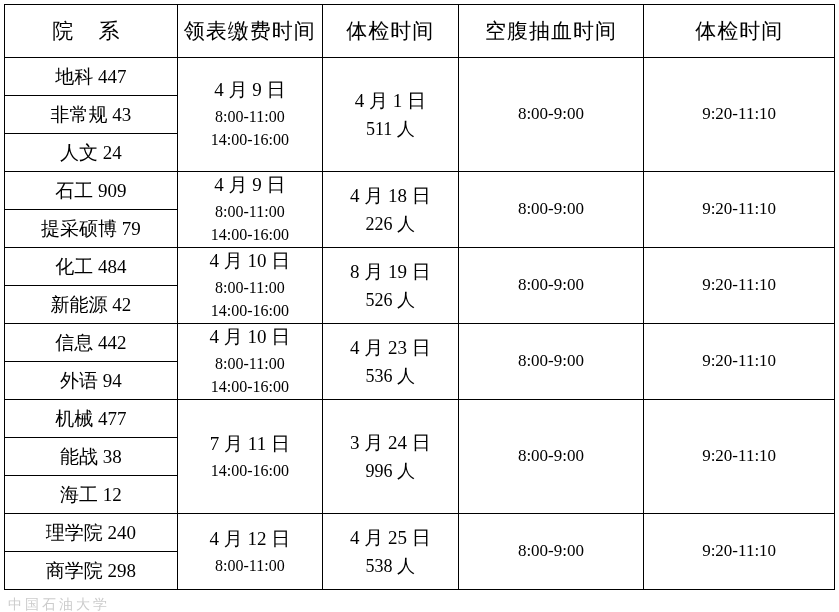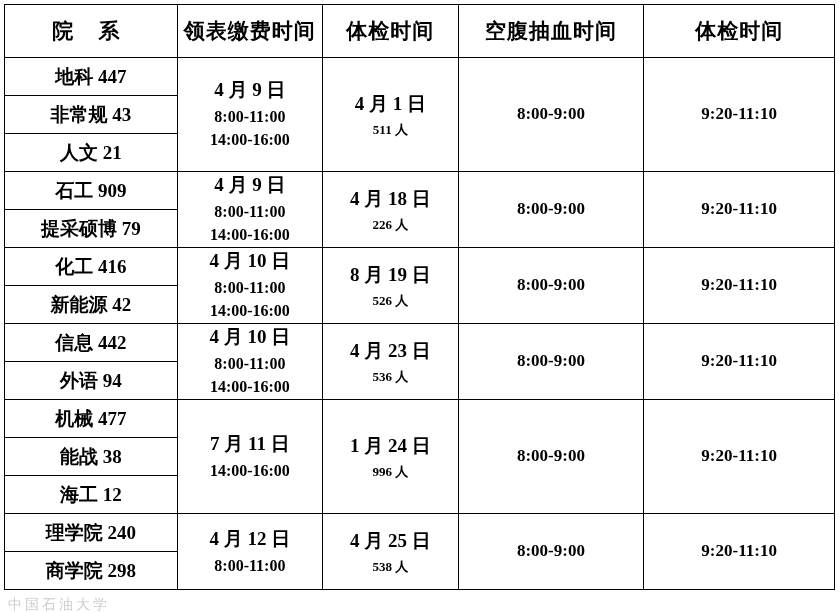--- a/index.html
+++ b/index.html
@@ -26,21 +26,21 @@
     margin-left: 4px;
     margin-top: 4px;
     table-layout: fixed;
   }
   table.schedule th,
   table.schedule td {
     border: 1px solid #000000;
     text-align: center;
     vertical-align: middle;
     padding: 0;
-    font-weight: bold;
+    font-weight: normal;
     line-height: 1.35;
   }
   .col-dept   { width: 172px; }
   .col-pay    { width: 145px; }
   .col-exam   { width: 135px; }
   .col-blood  { width: 185px; }
   .col-exam2  { width: 190px; }
 
   thead th {
     height: 52px;
@@ -67,21 +67,21 @@
     font-size: 16px;
     display: block;
     line-height: 1.45;
   }
   .exam-cell .big {
     font-size: 19px;
     display: block;
     margin-bottom: 4px;
   }
   .exam-cell .cnt {
-    font-size: 13px;
+    font-size: 18px;
     display: block;
   }
   .time-cell {
     font-size: 17px;
   }
   .watermark {
     position: absolute;
     left: 8px;
     bottom: 2px;
     font-size: 14px;
@@ -125,21 +125,21 @@
           <span class="big">4 月 1 日</span>
           <span class="cnt">511 人</span>
         </td>
         <td class="time-cell" rowspan="3">8:00-9:00</td>
         <td class="time-cell" rowspan="3">9:20-11:10</td>
       </tr>
       <tr>
         <td class="dept-cell">非常规 43</td>
       </tr>
       <tr>
-        <td class="dept-cell">人文 21</td>
+        <td class="dept-cell">人文 24</td>
       </tr>
 
       <tr>
         <td class="dept-cell">石工 909</td>
         <td class="pay-cell multi-cell" rowspan="2">
           <span class="big">4 月 9 日</span>
           <span class="small">8:00-11:00</span>
           <span class="small">14:00-16:00</span>
         </td>
         <td class="exam-cell multi-cell" rowspan="2">
@@ -147,21 +147,21 @@
           <span class="cnt">226 人</span>
         </td>
         <td class="time-cell" rowspan="2">8:00-9:00</td>
         <td class="time-cell" rowspan="2">9:20-11:10</td>
       </tr>
       <tr>
         <td class="dept-cell">提采硕博 79</td>
       </tr>
 
       <tr>
-        <td class="dept-cell">化工 416</td>
+        <td class="dept-cell">化工 484</td>
         <td class="pay-cell multi-cell" rowspan="2">
           <span class="big">4 月 10 日</span>
           <span class="small">8:00-11:00</span>
           <span class="small">14:00-16:00</span>
         </td>
         <td class="exam-cell multi-cell" rowspan="2">
           <span class="big">8 月 19 日</span>
           <span class="cnt">526 人</span>
         </td>
         <td class="time-cell" rowspan="2">8:00-9:00</td>
@@ -189,21 +189,21 @@
         <td class="dept-cell">外语 94</td>
       </tr>
 
       <tr>
         <td class="dept-cell">机械 477</td>
         <td class="pay-cell multi-cell" rowspan="3">
           <span class="big">7 月 11 日</span>
           <span class="small">14:00-16:00</span>
         </td>
         <td class="exam-cell multi-cell" rowspan="3">
-          <span class="big">1 月 24 日</span>
+          <span class="big">3 月 24 日</span>
           <span class="cnt">996 人</span>
         </td>
         <td class="time-cell" rowspan="3">8:00-9:00</td>
         <td class="time-cell" rowspan="3">9:20-11:10</td>
       </tr>
       <tr>
         <td class="dept-cell">能战 38</td>
       </tr>
       <tr>
         <td class="dept-cell">海工 12</td>

